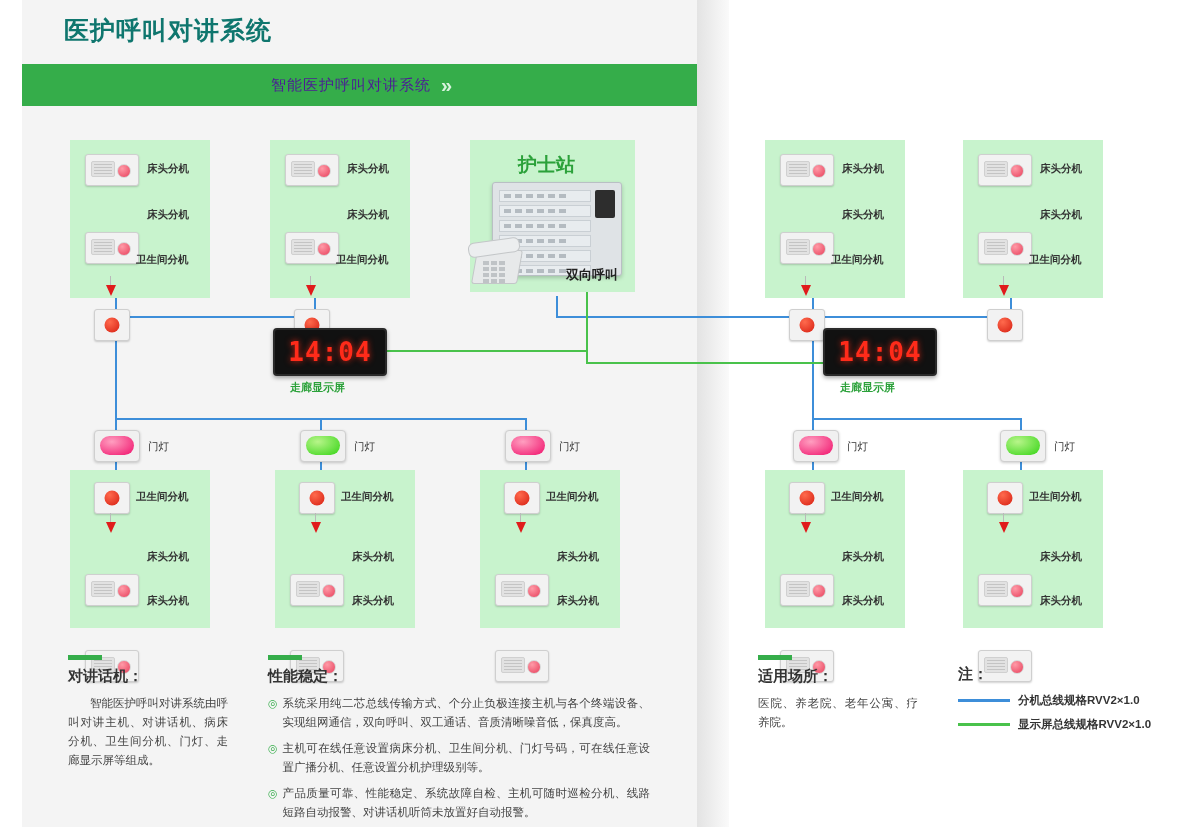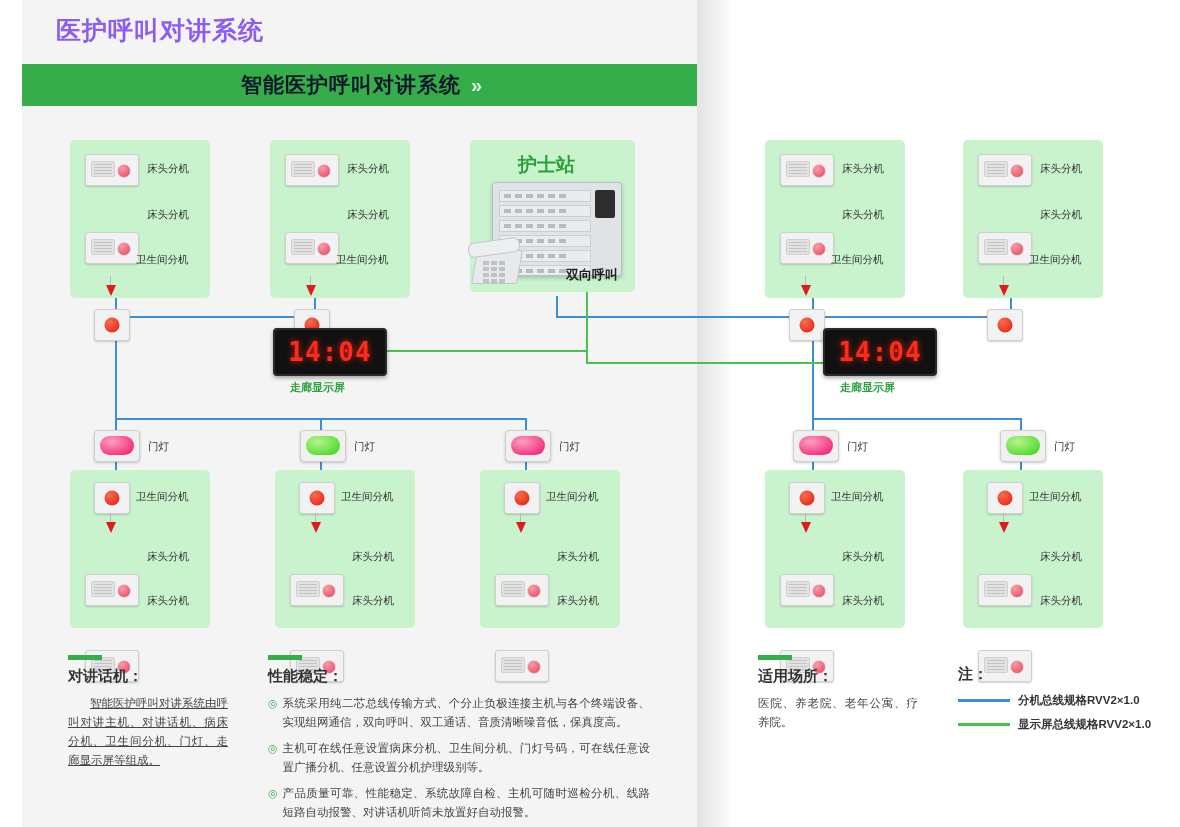--- a/index.html
+++ b/index.html
@@ -10,32 +10,32 @@
     color:#222;
   }
   
   .bg-left{position:absolute;left:0;top:0;width:697px;height:827px;background:#f4f4f4;}
   .bg-mid{position:absolute;left:697px;top:0;width:32px;height:827px;
     background:linear-gradient(to right,#e3e3e3,#fafafa);}
   .bg-right{position:absolute;left:729px;top:0;width:451px;height:827px;background:#ffffff;}
   .left-edge{position:absolute;left:0;top:0;width:22px;height:827px;background:#ffffff;}
 
   .title{
-    position:absolute;left:56px;top:14px;font-size:25px;font-weight:bold;
-    color:#8b5cf6;letter-spacing:1px;text-align:right;
+    position:absolute;left:64px;top:14px;font-size:25px;font-weight:bold;
+    color:#0f766e;letter-spacing:1px;text-align:right;
   }
   .greenbar{
     position:absolute;left:22px;top:64px;width:675px;height:42px;
     background:#35ad4a;display:flex;align-items:center;justify-content:center;
   }
-  .greenbar .txt{color:#0f172a;font-size:21px;font-weight:bold;letter-spacing:1px;}
+  .greenbar .txt{color:#4c1d95;font-size:15px;font-weight:normal;letter-spacing:1px;}
   .greenbar .chev{color:#d8f3dd;font-size:20px;margin-left:10px;font-weight:bold;letter-spacing:-4px;}
 
   
-  .room{position:absolute;background:#c8f3cd;border-radius:5px;}
+  .room{position:absolute;background:#c8f3cd;border-radius:0;font-weight:bold;}
   .dev{position:absolute;}
   
   .bed{width:52px;height:30px;background:#f2f2f2;border:1px solid #cfcfcf;border-radius:3px;
        box-shadow:0 1px 2px rgba(0,0,0,.18);position:relative;}
   .bed .grill{position:absolute;left:5px;top:6px;width:22px;height:14px;background:#e2e2e2;
        border:1px solid #d0d0d0;border-radius:2px;}
   .bed .grill i{display:block;height:1px;background:#c4c4c4;margin:2px 2px;}
   .bed .knob{position:absolute;right:7px;top:9px;width:12px;height:12px;border-radius:50%;
        background:radial-gradient(circle at 35% 30%,#ff9aa7,#e8405c);border:1px solid #d8d8d8;}
   
@@ -526,21 +526,21 @@
         <i></i>
       </span>
       <span class="knob"></span>
     </div>
   <span class="lbl" style="left:77px;top:124px;">床头分机</span>
 </div>
 
 <div class="sec" style="left:68px;top:655px;width:160px;">
   <div class="tick"></div>
   <h3>对讲话机：</h3>
-  <p style="text-indent:22px;text-decoration:underline;">智能医护呼叫对讲系统由呼叫对讲主机、对讲话机、病床分机、卫生间分机、门灯、走廊显示屏等组成。</p>
+  <p style="text-indent:22px;">智能医护呼叫对讲系统由呼叫对讲主机、对讲话机、病床分机、卫生间分机、门灯、走廊显示屏等组成。</p>
 </div>
 
 <div class="sec" style="left:268px;top:655px;width:382px;">
   <div class="tick"></div>
   <h3>性能稳定：</h3>
   <div class="bullet">
     <div class="dot">◎</div>
     <p>系统采用纯二芯总线传输方式、个分止负极连接主机与各个终端设备、实现组网通信，双向呼叫、双工通话、音质清晰噪音低，保真度高。</p>
   </div>
   <div class="bullet">

